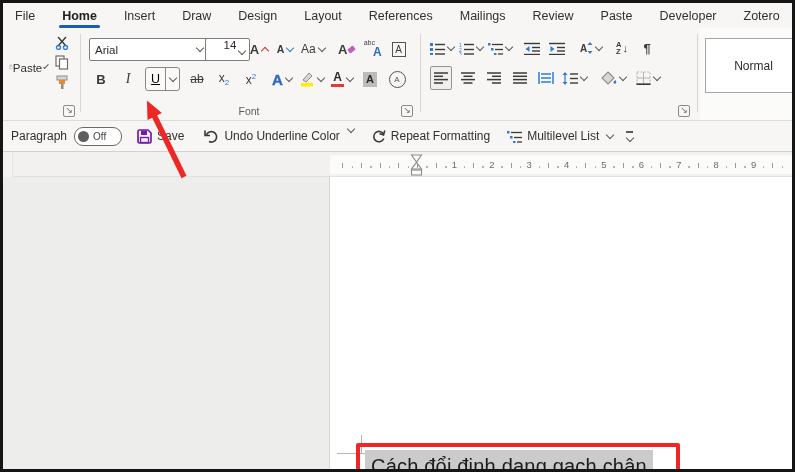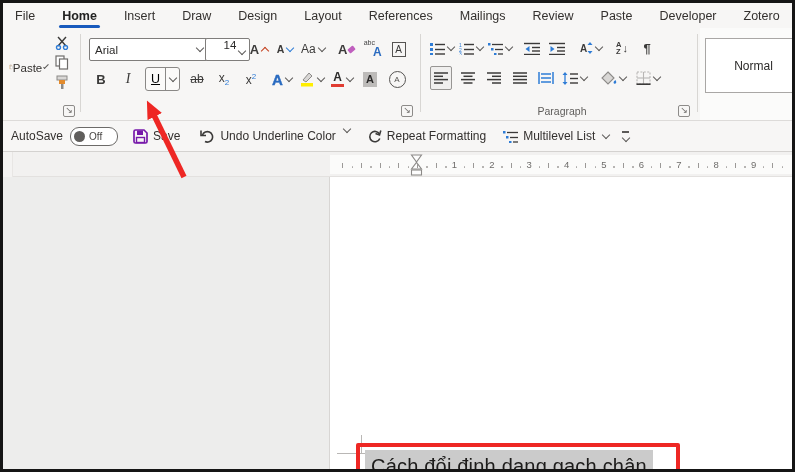--- a/index.html
+++ b/index.html
@@ -248,20 +248,21 @@
             <span class="chev"></span>
       </span>
       <span class="fmt-btn">
         <span class="char-shade">A</span>
       </span>
       <span class="fmt-btn">
         <span class="enclose">A</span>
       </span>
     </div>
     <span class="grp-label" style="left:-325px;width:789px;"></span>
+    <span class="grp-label" style="left:86px;width:320px;">Font</span>
     <span class="launcher" style="left:398px;">↘</span>
     <div class="vsep" style="left:417px;"></div>
 
     <div class="para-row" style="left:427px;top:9px;gap:5px;">
       <span class="p-btn">
         <svg class="ic" width="15" height="13" viewBox="0 0 15 13">
           <rect x="0" y="1" width="3" height="3" fill="#2e7cd6"></rect>
               <line x1="5" y1="2.5" x2="15" y2="2.5" stroke="#3b3a39" stroke-width="1.4"></line>
           <rect x="0" y="6" width="3" height="3" fill="#2e7cd6"></rect>
               <line x1="5" y1="7.5" x2="15" y2="7.5" stroke="#3b3a39" stroke-width="1.4"></line>
@@ -394,33 +395,32 @@
       <span class="p-btn" style="margin-left:4px;">
         <svg class="ic" width="15" height="14" viewBox="0 0 15 14">
           <rect x="1" y="1" width="13" height="12" fill="none" stroke="#b8b6b4" stroke-width="1.1" stroke-dasharray="2 1.4"></rect>
           <line x1="1" y1="7" x2="14" y2="7" stroke="#b8b6b4" stroke-width="1.1"></line>
           <line x1="7.5" y1="1" x2="7.5" y2="13" stroke="#b8b6b4" stroke-width="1.1"></line>
           <line x1="0.5" y1="13.2" x2="14.5" y2="13.2" stroke="#3b3a39" stroke-width="1.6"></line>
         </svg>
             <span class="chev"></span>
       </span>
     </div>
-    <span class="grp-label" style="left:427px;width:264px;">Paragraph</span>
     <span class="launcher" style="left:675px;">↘</span>
     <div class="vsep" style="left:694px;"></div>
 
     <div class="abs styles-region">
       <div class="style-box">
         <span>Normal</span>
       </div>
     </div>
   </div>
 
   <div class="abs qat">
-    <span class="qat-label">AutoSave</span>
+    <span class="qat-label">Paragraph</span>
     <span class="toggle">
       <span class="knob"></span>
       <span class="state">Off</span>
     </span>
     <span style="display:inline-flex;align-items:center;gap:5px;margin-left:8px;">
       <svg class="ic" width="15" height="15" viewBox="0 0 15 15">
         <path d="M1 2.5 Q1 1 2.5 1 L11 1 L14 4 L14 12.5 Q14 14 12.5 14 L2.5 14 Q1 14 1 12.5 Z" fill="none" stroke="#7719aa" stroke-width="1.7"></path>
         <rect x="4" y="1.5" width="6" height="4.5" fill="#7719aa"></rect>
         <rect x="3.5" y="8.5" width="8" height="5" fill="none" stroke="#7719aa" stroke-width="1.4"></rect>
       </svg>

